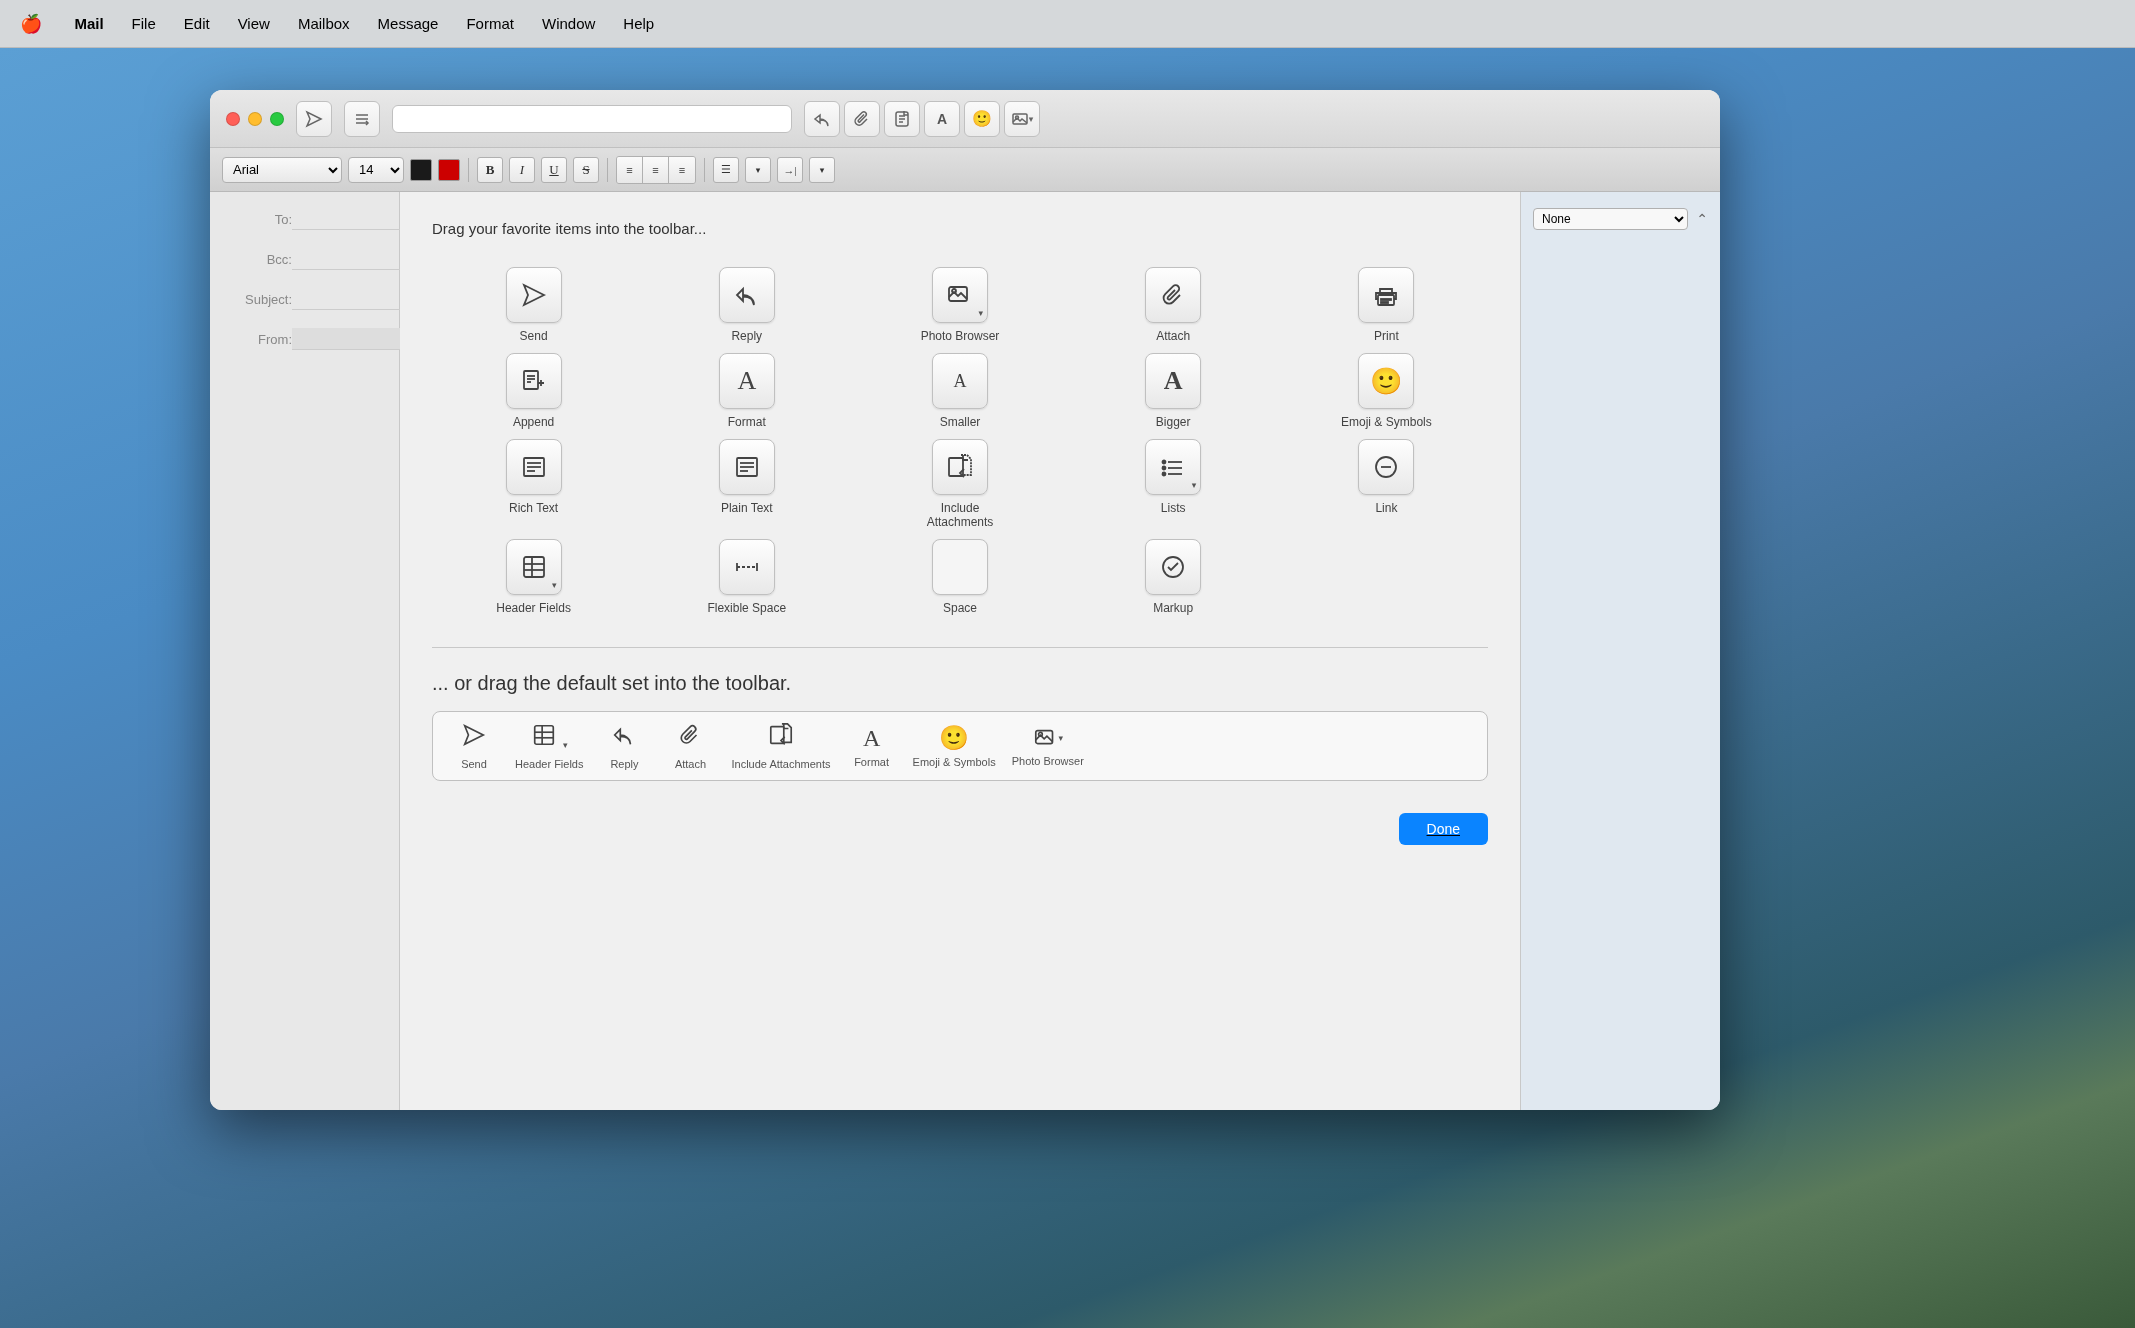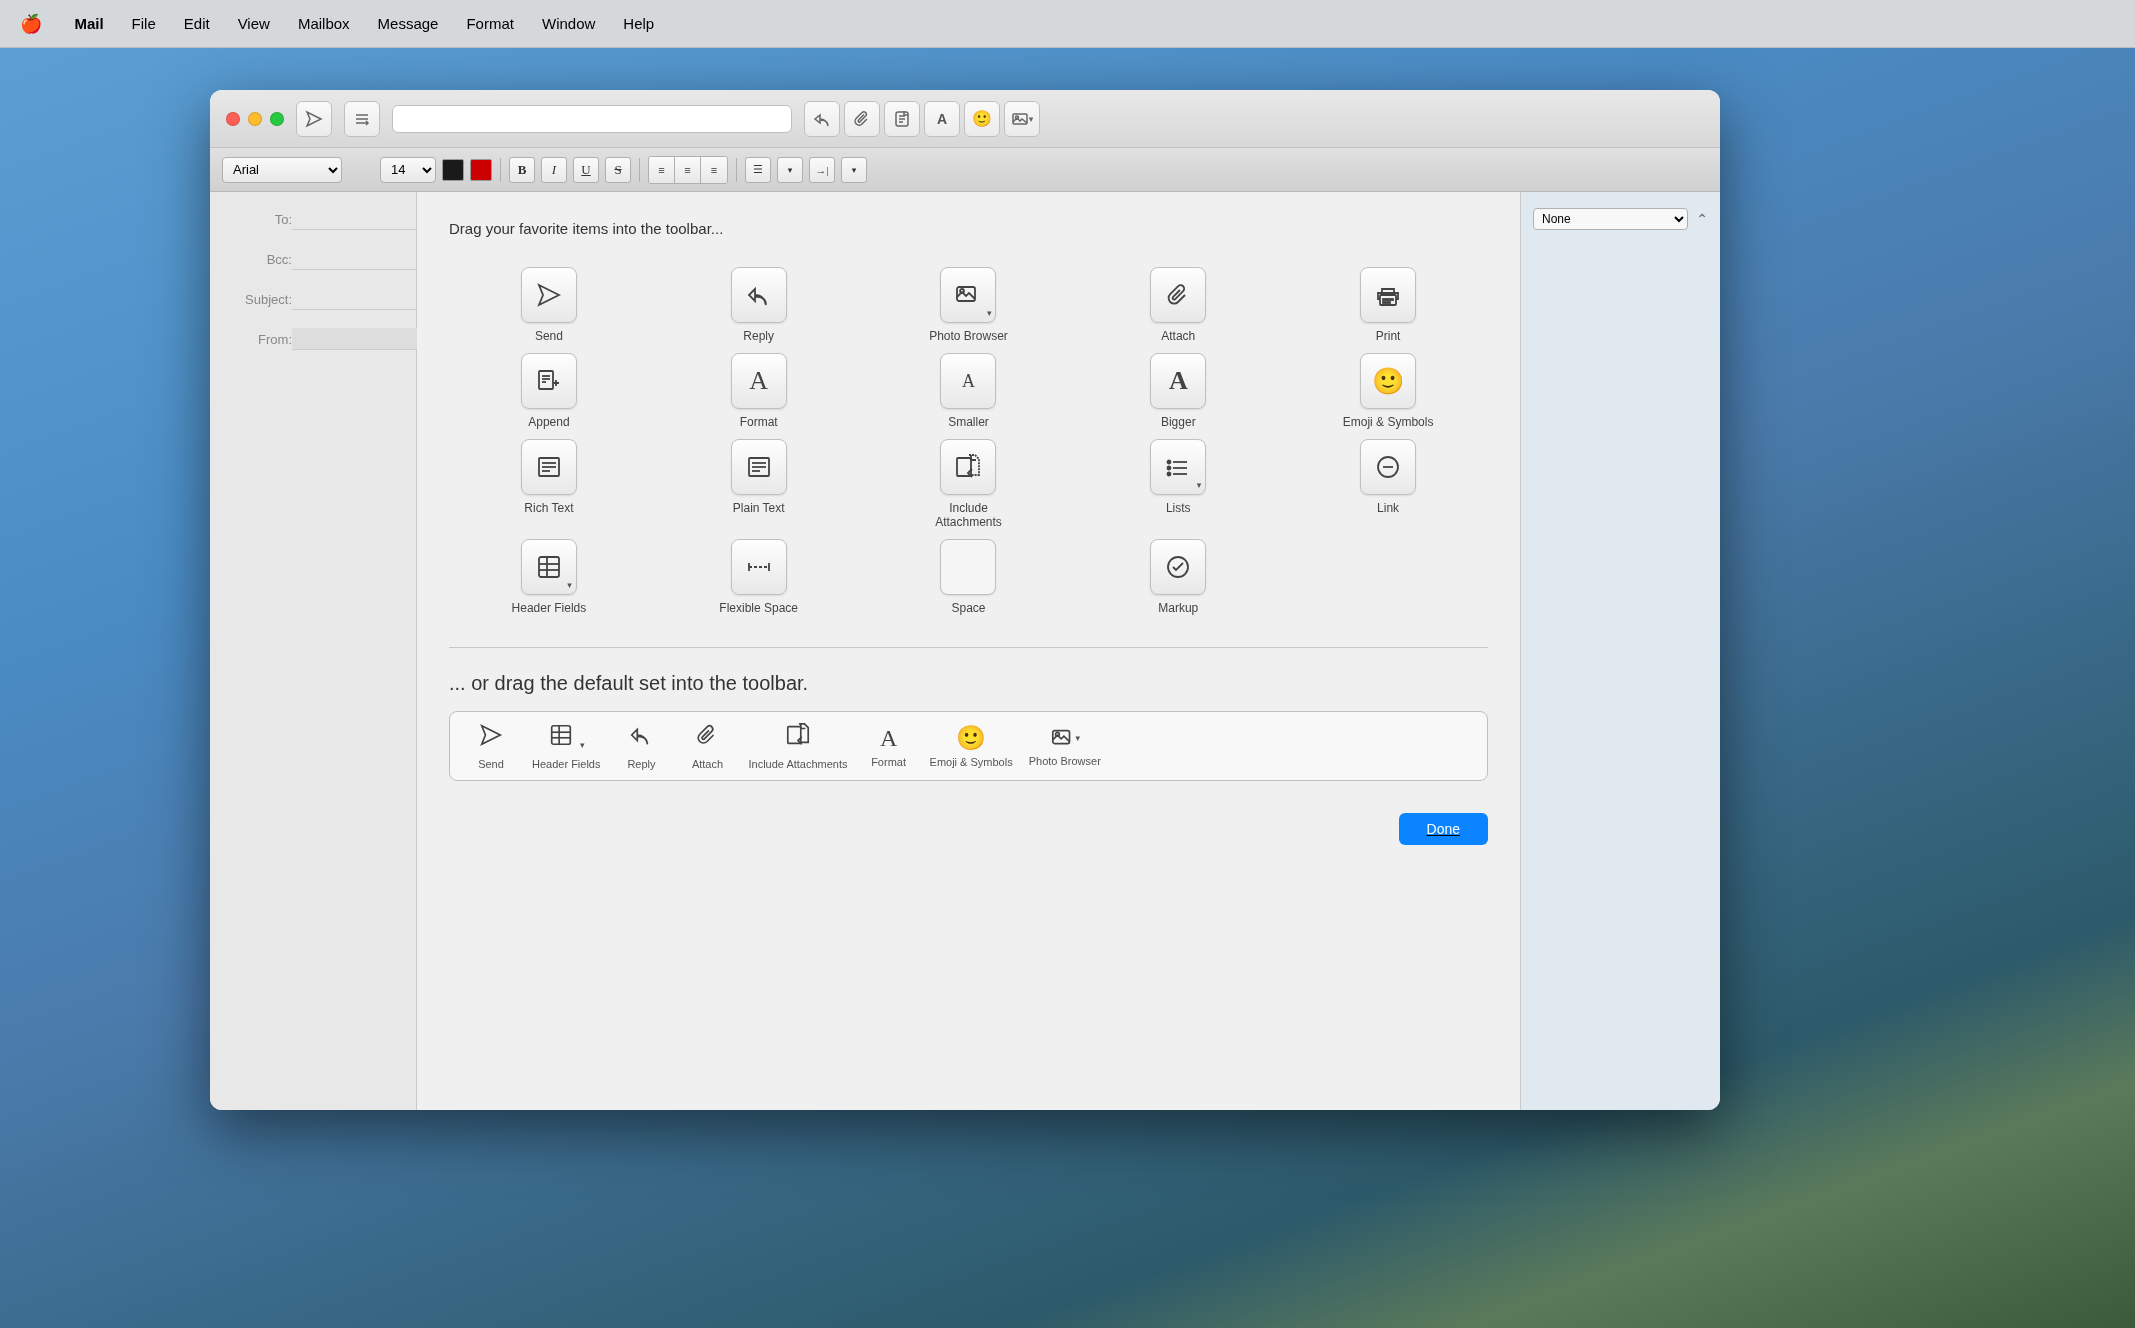--- a/index.html
+++ b/index.html
@@ -139,21 +139,21 @@
     .format-select {
       height: 26px;
       border: 1px solid #b0b0b0;
       border-radius: 4px;
       background: linear-gradient(180deg, #fafafa 0%, #e8e8e8 100%);
       font-size: 13px;
       padding: 0 6px;
       cursor: pointer;
     }
     .font-name { width: 120px; }
-    .font-size { width: 56px; margin-left: 32px; }
+    .font-size { width: 56px; }
     .format-divider {
       width: 1px;
       height: 24px;
       background: #b0b0b0;
       margin: 0 2px;
     }
     .color-swatch {
       width: 22px;
       height: 22px;
       border-radius: 2px;
@@ -205,21 +205,21 @@
 
     
     .main-content {
       display: flex;
       flex: 1;
       overflow: hidden;
     }
 
     
     .sidebar {
-      width: 207px;
+      width: 190px;
       background: #e8e8e8;
       border-right: 1px solid #c8c8c8;
       padding: 16px 12px;
       flex-shrink: 0;
     }
     .field-row {
       display: flex;
       align-items: center;
       margin-bottom: 18px;
       font-size: 14px;

